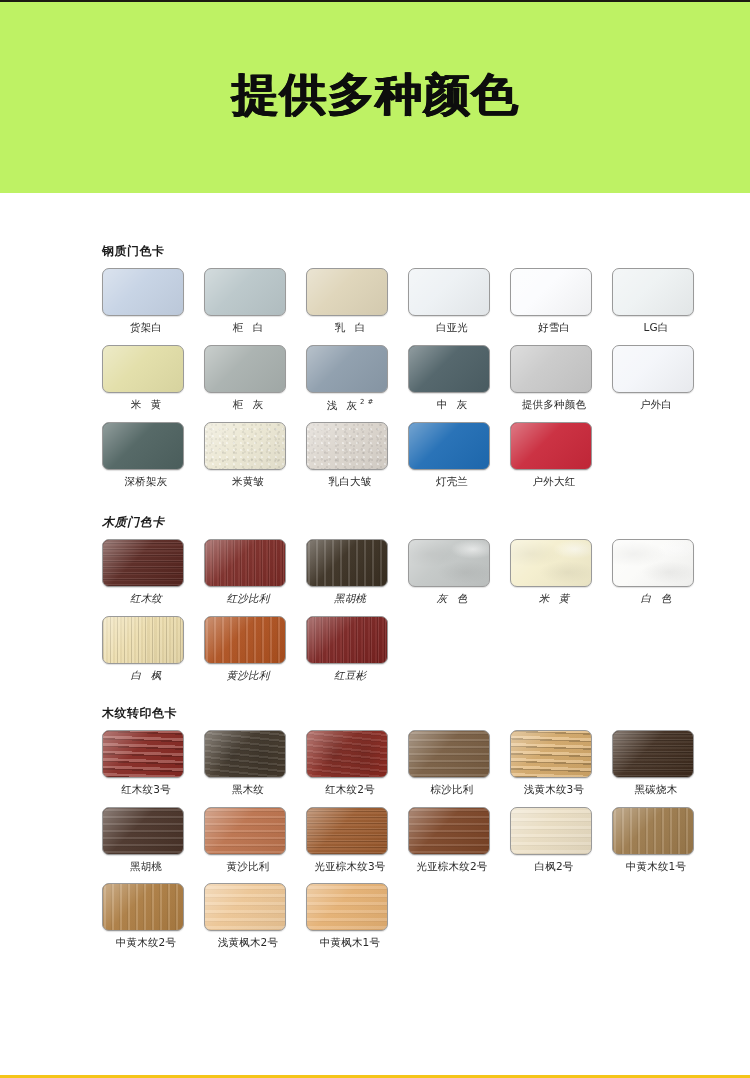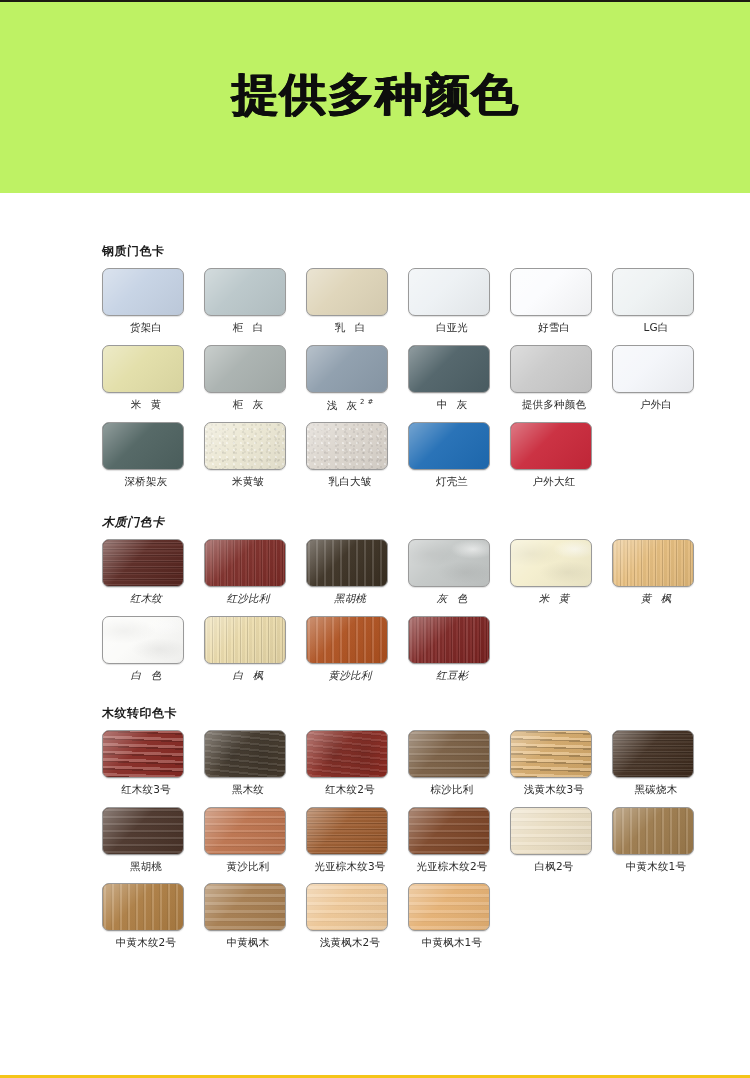--- a/index.html
+++ b/index.html
@@ -367,27 +367,20 @@
             <span class="cap sp">灰 色</span>
           </div>
           <div class="cell">
             <div class="swatch" style="background: rgb(244, 238, 205);">
               <div class="tex tex-marble"></div>
               <div class="sheen"></div>
             </div>
             <span class="cap sp">米 黄</span>
           </div>
           <div class="cell">
-            <div class="swatch" style="background: rgb(231, 189, 124);">
-              <div class="tex tex-vgrain"></div>
-              <div class="sheen"></div>
-            </div>
-            <span class="cap sp">黄 枫</span>
-          </div>
-          <div class="cell">
             <div class="swatch" style="background: rgb(251, 251, 249);">
               <div class="tex tex-marble"></div>
               <div class="sheen"></div>
             </div>
             <span class="cap sp">白 色</span>
           </div>
           <div class="cell">
             <div class="swatch" style="background: rgb(236, 220, 171);">
               <div class="tex tex-vgrain"></div>
               <div class="sheen"></div>
@@ -499,27 +492,20 @@
             <span class="cap">中黄木纹1号</span>
           </div>
           <div class="cell">
             <div class="swatch" style="background: rgb(176, 127, 67);">
               <div class="tex tex-vgrain-soft"></div>
               <div class="sheen"></div>
             </div>
             <span class="cap">中黄木纹2号</span>
           </div>
           <div class="cell">
-            <div class="swatch" style="background: rgb(166, 124, 78);">
-              <div class="tex tex-hgrain-vsoft"></div>
-              <div class="sheen"></div>
-            </div>
-            <span class="cap">中黄枫木</span>
-          </div>
-          <div class="cell">
             <div class="swatch" style="background: rgb(240, 200, 150);">
               <div class="tex tex-hgrain-vsoft"></div>
               <div class="sheen"></div>
             </div>
             <span class="cap">浅黄枫木2号</span>
           </div>
           <div class="cell">
             <div class="swatch" style="background: rgb(232, 178, 115);">
               <div class="tex tex-hgrain-vsoft"></div>
               <div class="sheen"></div>

